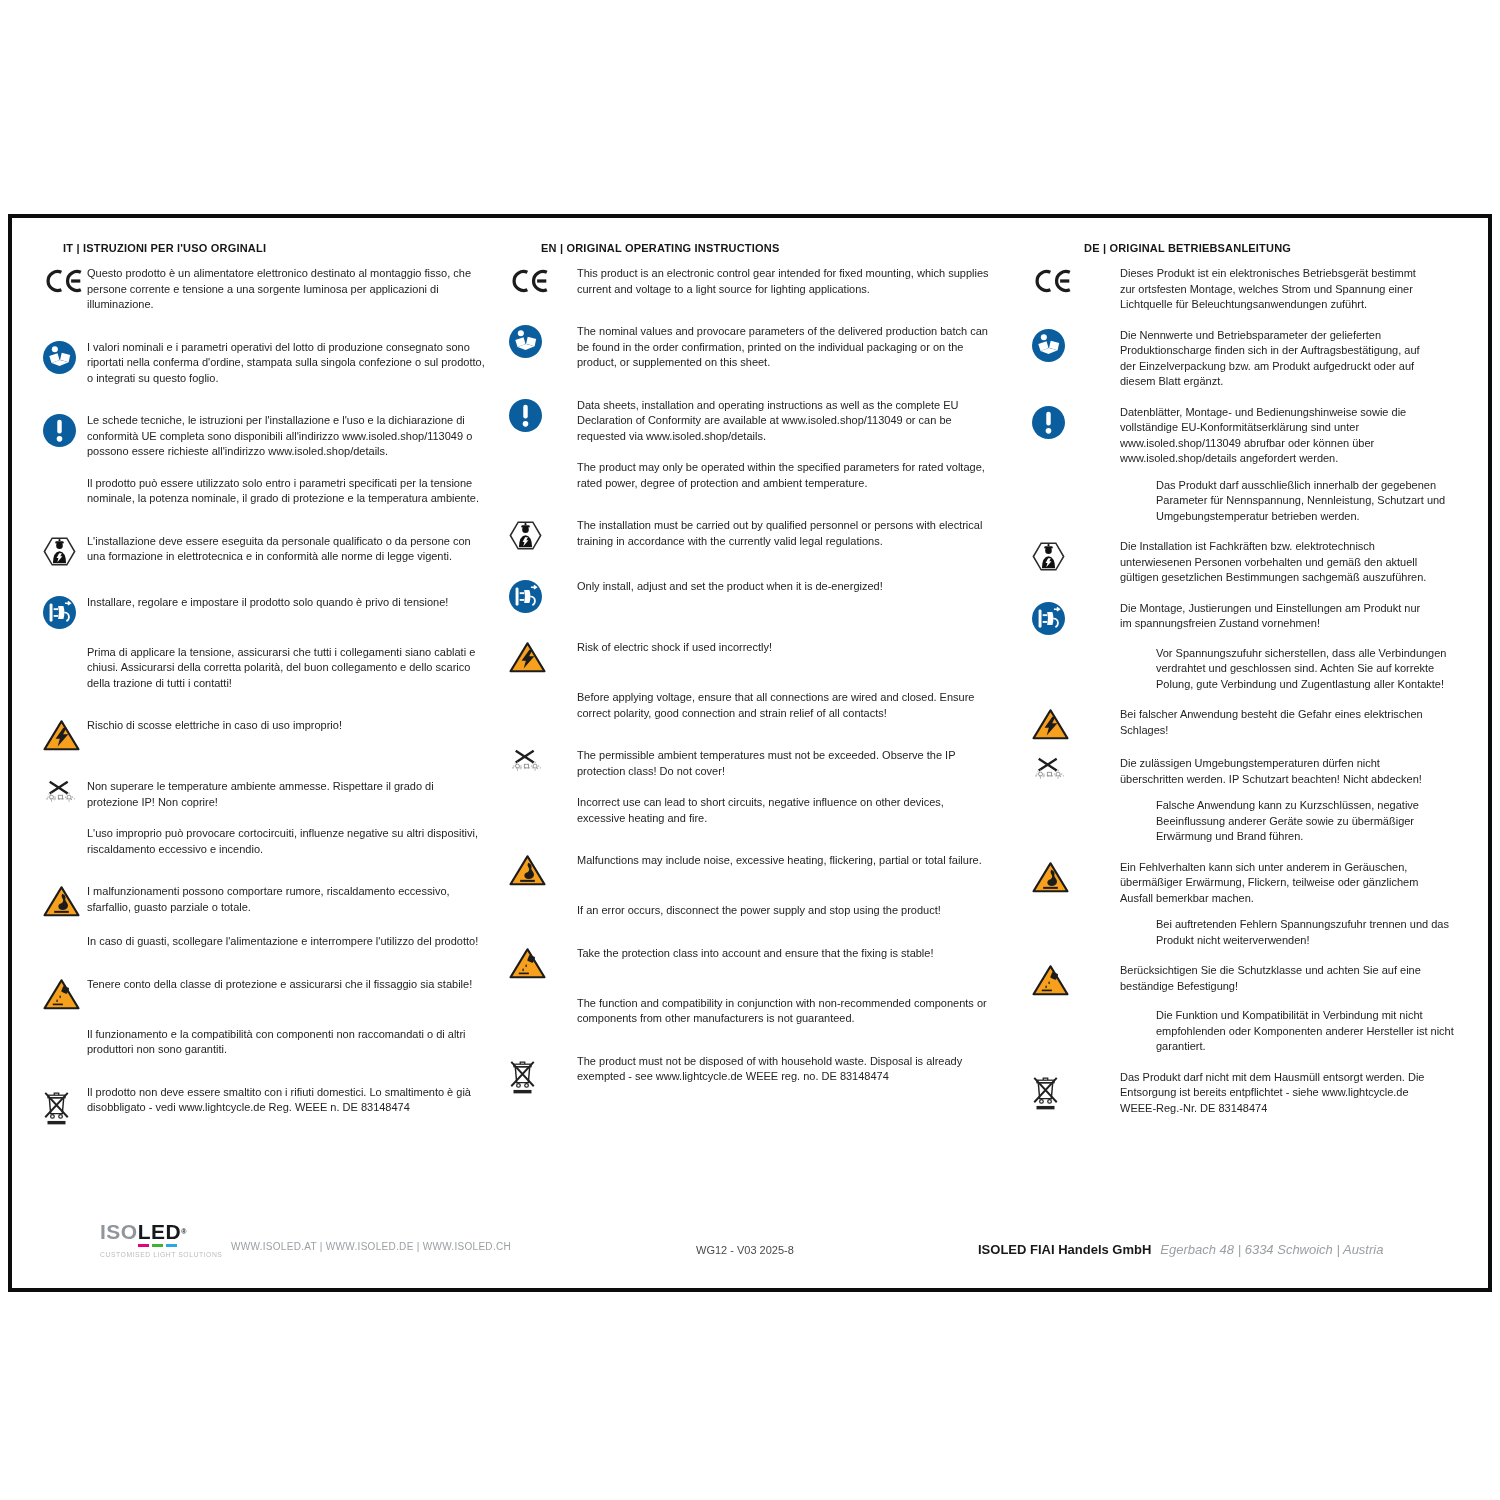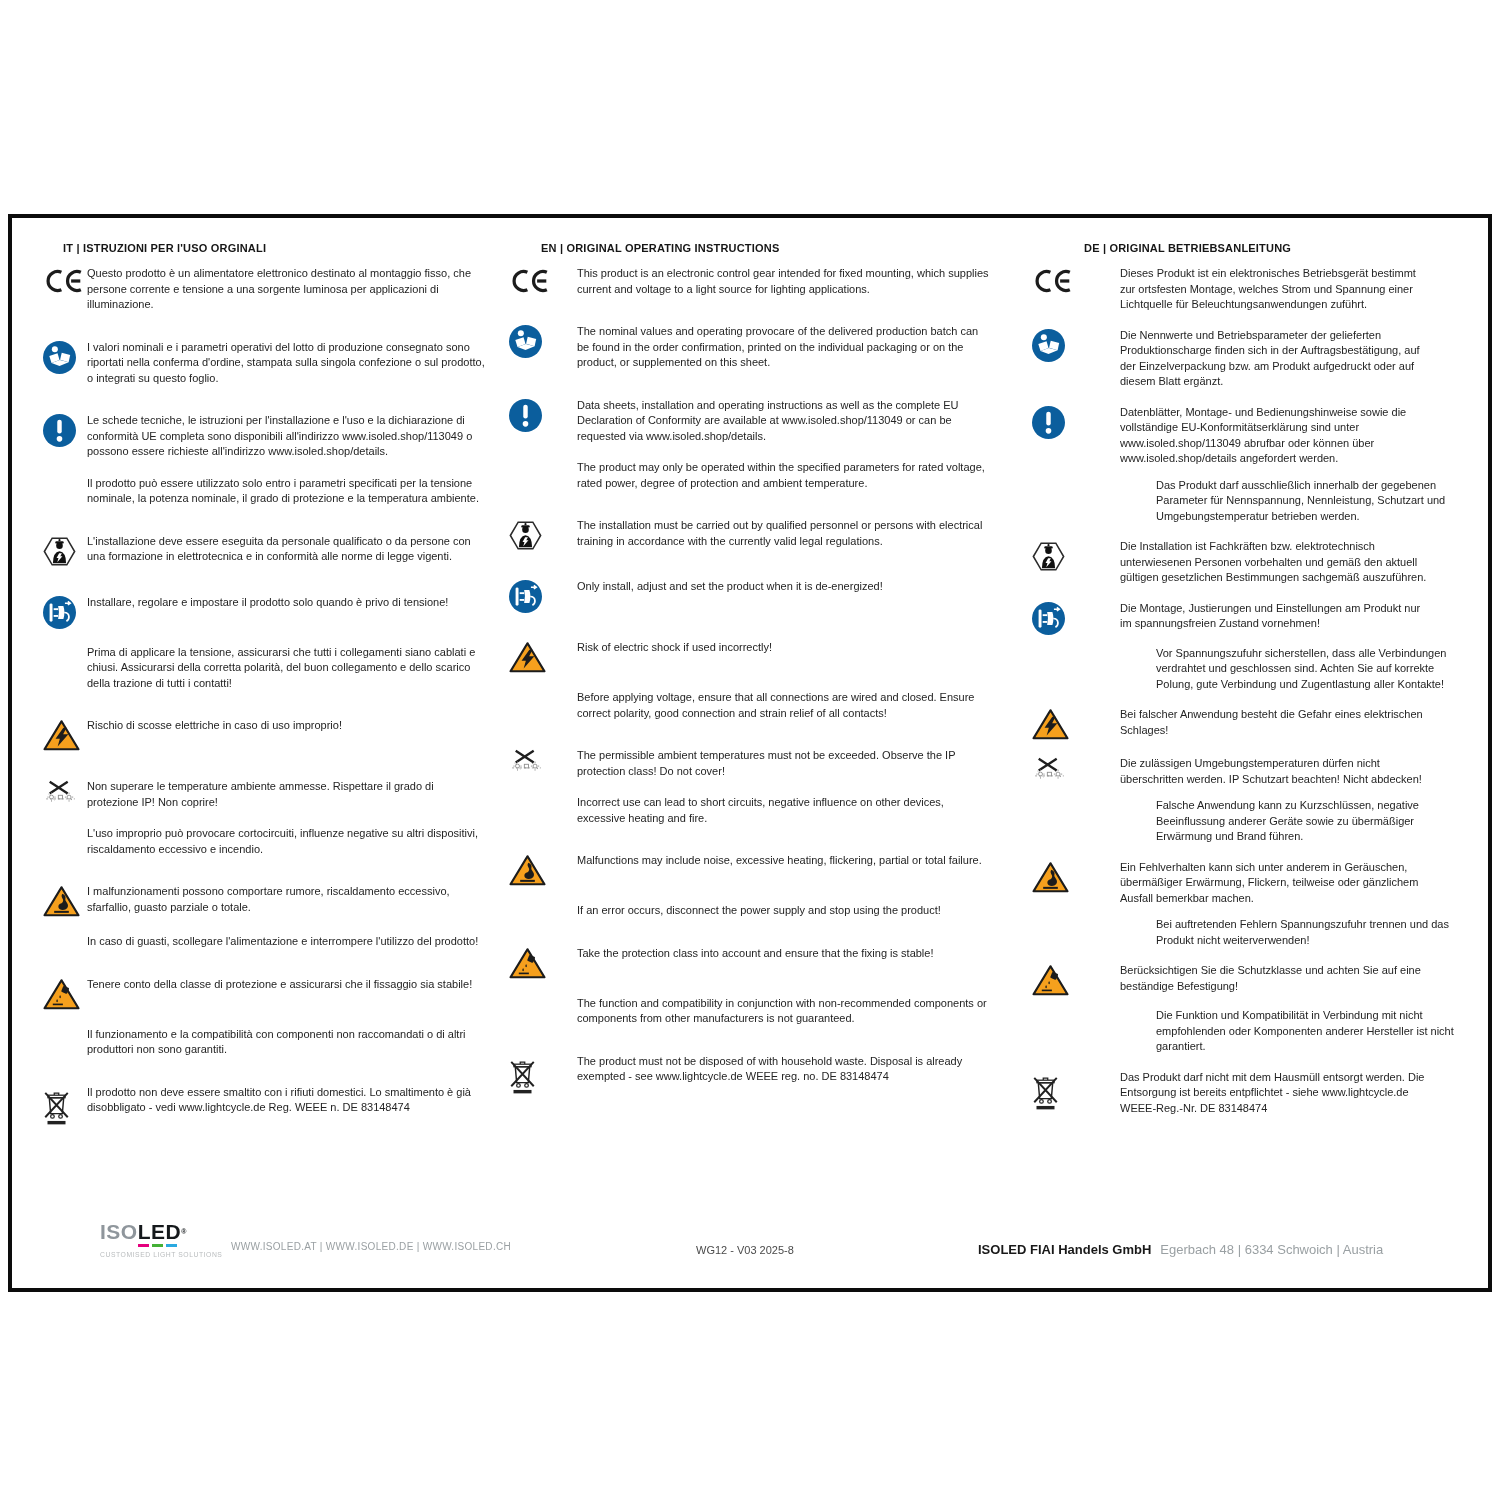--- a/index.html
+++ b/index.html
@@ -41,21 +41,21 @@
   .logo-iso{color:#8f969c;}
   .logo-led{color:#15191c;font-weight:800;}
   .logo-mark{font-size:7px;vertical-align:top;color:#15191c;}
   .logo-bars{display:flex;gap:3px;margin-left:38px;margin-top:2px;}
   .logo-bars span{width:11px;height:3px;display:block;background:#888;}
   .logo-tag{font-size:6.8px;color:#b9bcbe;letter-spacing:.55px;margin-top:4px;white-space:nowrap;}
   .urls{position:absolute;left:219px;top:21px;font-size:10px;color:#9aa0a3;letter-spacing:.3px;}
   .doccode{position:absolute;left:684px;top:24px;font-size:11px;color:#4a4a4a;}
   .company{position:absolute;left:966px;top:22px;font-size:13px;white-space:nowrap;}
   .company-name{font-weight:bold;color:#191919;}
-  .company-addr{color:#9aa0a3;margin-left:9px;}
+  .company-addr{color:#9aa0a3;margin-left:9px;font-style:italic;}
 </style>
 </head>
 <body>
 
 <div class="page">
   <div class="frame">
     <div id="columns">
         <div class="col col-it">
           <div class="col-header">IT | ISTRUZIONI PER l'USO ORGINALI</div>
           <div class="item has-icon first">
@@ -212,21 +212,21 @@
           <div class="item has-icon">
             <div class="icon-cell">
               <svg viewBox="0 0 34 34" width="33" height="33">
                 <circle cx="17" cy="17" r="17" fill="#0b5e9d"></circle>
                 <circle cx="12.2" cy="8.6" r="3.1" fill="#fff"></circle>
                 <path d="M6.5 15.5 L15 12.6 L17 19.6 L8.8 22.6 Z" fill="#fff"></path>
                 <path d="M28 14.5 L19.3 12.2 L17.6 19.4 L26.4 21.8 Z" fill="#fff"></path>
                 <path d="M8.8 22.6 L17 25.8 L26.4 21.8 L17.3 19.5 Z" fill="#fff"></path>
               </svg>
             </div>
-            <div class="text-cell">The nominal values and operating provocare of the delivered production batch can be found in the order confirmation, printed on the individual packaging or on the product, or supplemented on this sheet.</div>
+            <div class="text-cell">The nominal values and provocare parameters of the delivered production batch can be found in the order confirmation, printed on the individual packaging or on the product, or supplemented on this sheet.</div>
           </div>
           <div class="item has-icon">
             <div class="icon-cell">
               <svg viewBox="0 0 34 34" width="33" height="33">
                 <circle cx="17" cy="17" r="17" fill="#0b5e9d"></circle>
                 <rect x="14.7" y="5.8" width="4.6" height="14.4" rx="2.3" fill="#fff"></rect>
                 <circle cx="17" cy="25.6" r="2.9" fill="#fff"></circle>
               </svg>
             </div>
             <div class="text-cell">Data sheets, installation and operating instructions as well as the complete EU Declaration of Conformity are available at www.isoled.shop/113049 or can be requested via www.isoled.shop/details.</div>

